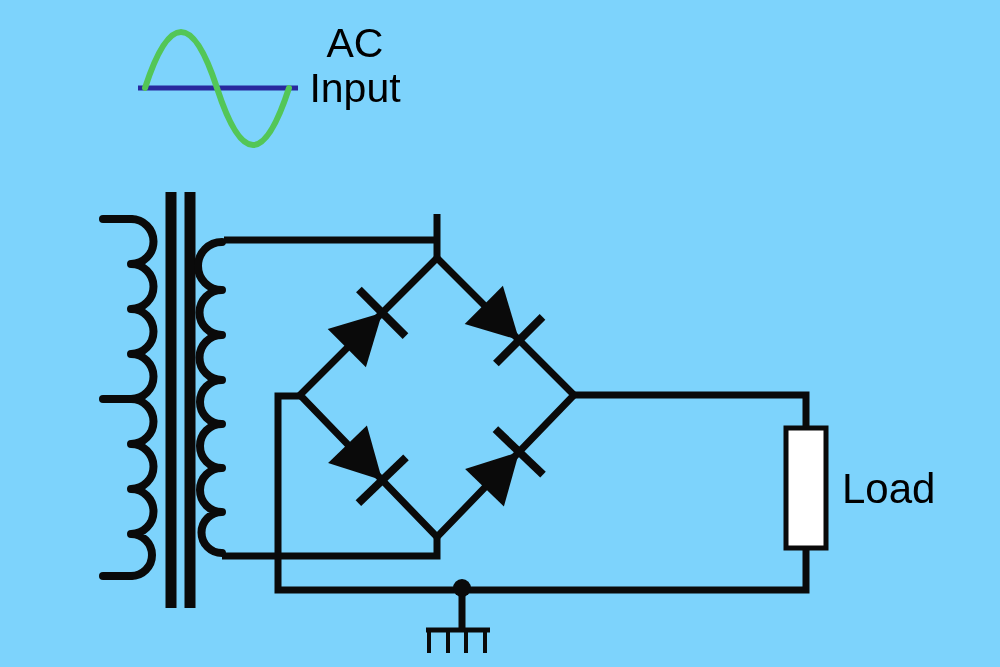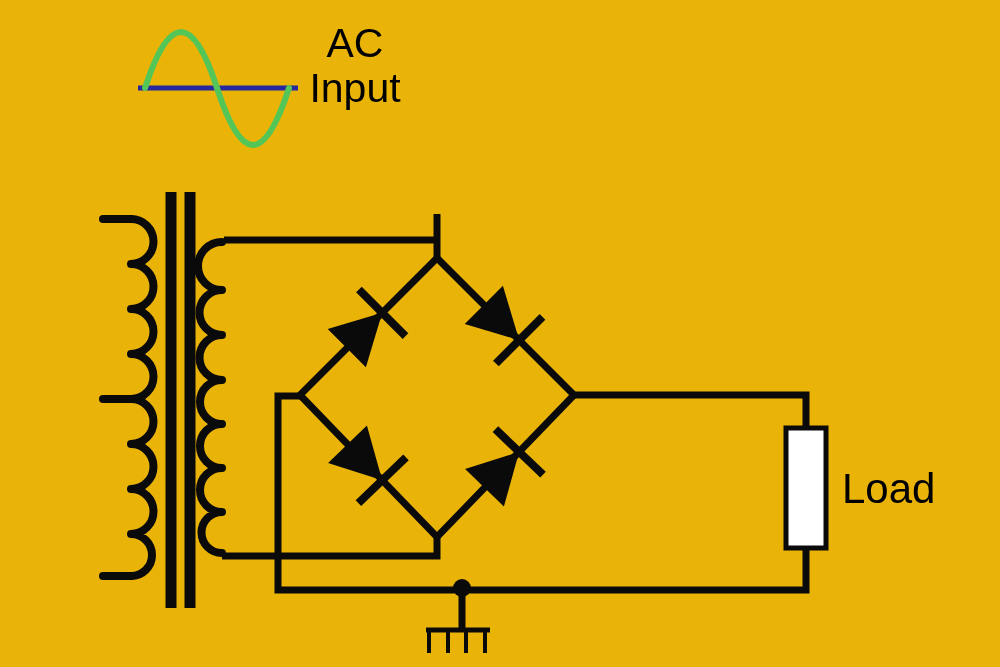--- a/index.html
+++ b/index.html
@@ -1,17 +1,17 @@
 <!DOCTYPE html>
 <html><head>
 <meta charset="utf-8">
 <style>
   html,body{margin:0;padding:0;background:#ffffff;}
   #stage{
-    position:relative;width:1000px;height:667px;background:#eab308;overflow:hidden;
+    position:relative;width:1000px;height:667px;background:#7dd3fc;overflow:hidden;
     font-family:"Liberation Sans", sans-serif;
   }
   svg text{font-family:"Liberation Sans", sans-serif;}
   .lbl{font-size:41px;}
   .lbl-load{font-size:42px;}
 </style>
 </head>
 <body>
 
 <div id="stage">

